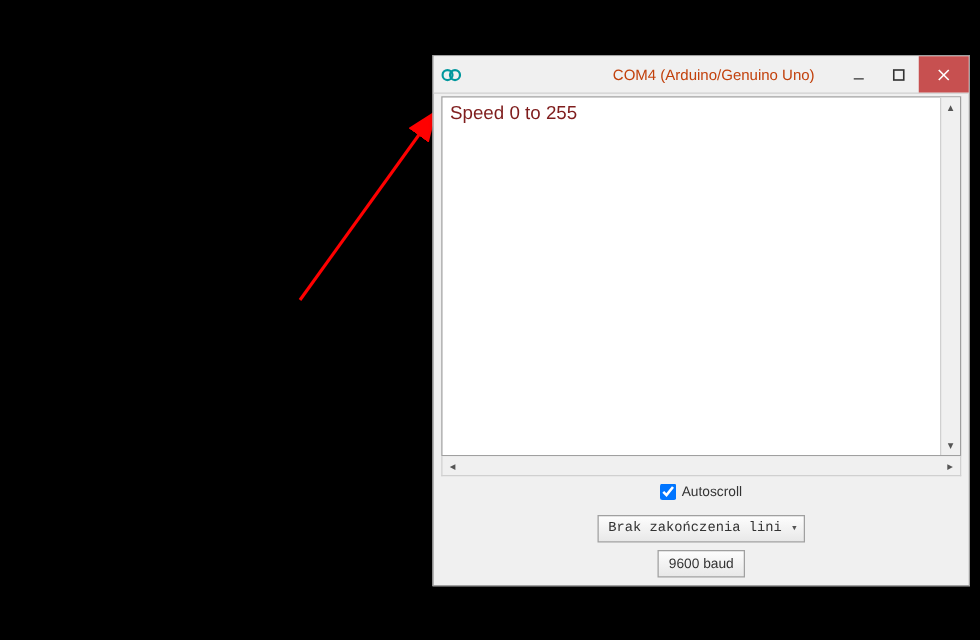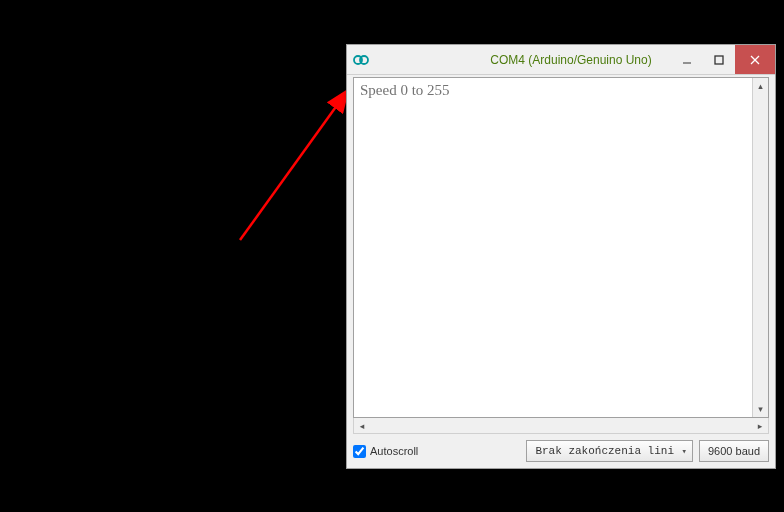--- a/index.html
+++ b/index.html
@@ -40,21 +40,21 @@
       height: 16px;
       margin-left: 6px;
       display: flex;
       align-items: center;
       justify-content: center;
     }
     .titlebar-title {
       flex: 1;
       text-align: center;
       font-size: 12px;
-      color: #4d7c0f;
+      color: #c2410c;
       position: absolute;
       left: 0;
       right: 0;
       pointer-events: none;
       padding-left: 20px;
     }
     .titlebar-controls {
       display: flex;
       height: 100%;
       margin-left: auto;
@@ -100,26 +100,26 @@
     .output-wrap {
       flex: 1;
       display: flex;
       margin: 2px 6px 0 6px;
       background: #fff;
       border: 1px solid #a0a0a0;
       position: relative;
     }
     .output-area {
       flex: 1;
-      font-family: Liberation Serif, serif;
+      font-family: Liberation Sans, sans-serif;
       font-size: 15px;
       padding: 4px 6px;
       white-space: pre;
       overflow: hidden;
-      color: #737373;
+      color: #7f1d1d;
     }
     .vscroll {
       width: 16px;
       background: #f0f0f0;
       border-left: 1px solid #d0d0d0;
       position: relative;
     }
     .vscroll-up {
       position: absolute;
       top: 0;
@@ -174,20 +174,21 @@
       font-size: 9px;
       color: #555;
     }
     .bottom-row {
       display: flex;
       align-items: center;
       padding: 6px;
       gap: 6px;
       font-size: 11px;
       color: #333;
+      flex-direction: column;
     }
     .autoscroll-check {
       display: flex;
       align-items: center;
       gap: 4px;
     }
     .autoscroll-check input {
       width: 13px;
       height: 13px;
     }

